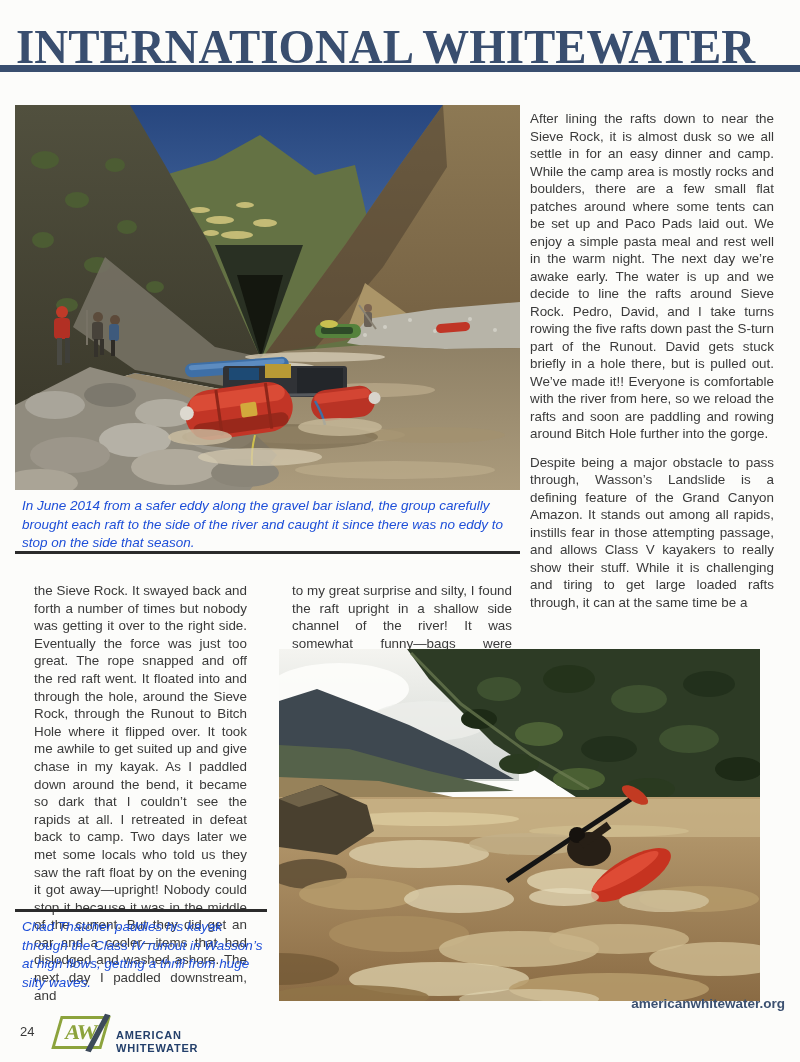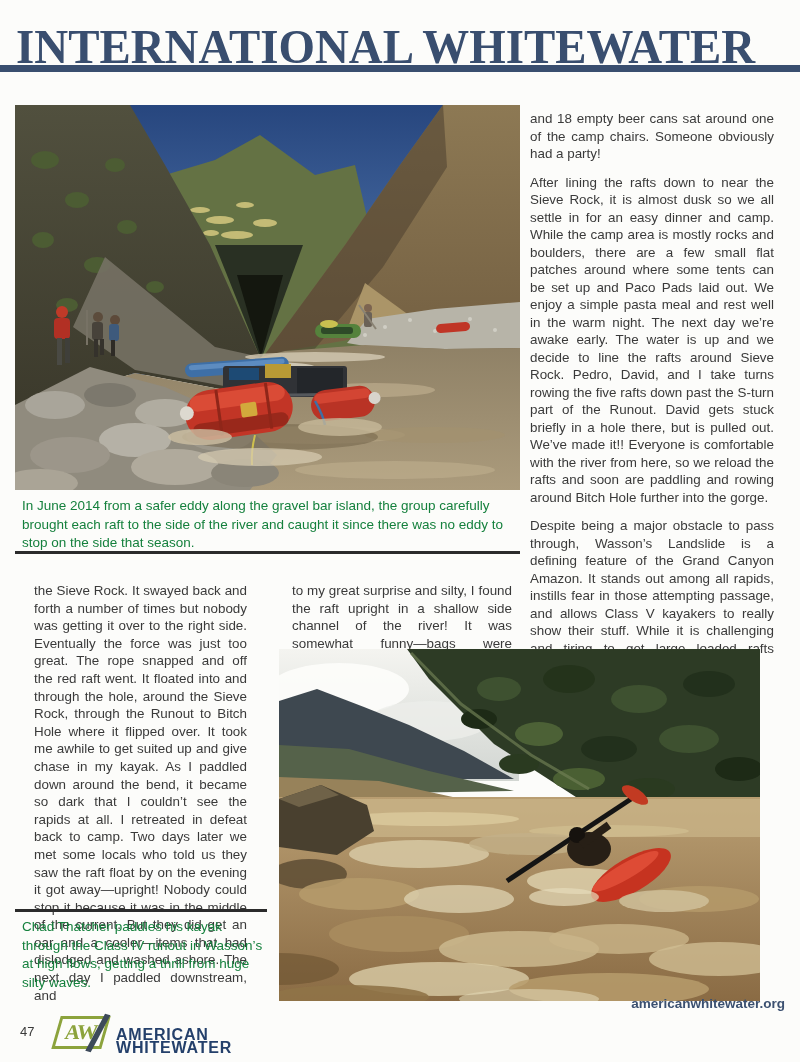--- a/index.html
+++ b/index.html
@@ -18,21 +18,21 @@
   }
   .masthead-rule{
     position:absolute;left:0;top:65px;width:800px;height:7px;background:#394e6f;
   }
   
   .photo{position:absolute;display:block;}
   #top-photo{left:15px;top:105px;}
   #bottom-photo{left:279px;top:649px;}
   
   .caption{
-    position:absolute;font-size:13.5px;line-height:18.5px;color:#15803d;
+    position:absolute;font-style:italic;font-size:13.5px;line-height:18.5px;color:#1d4ed8;
   }
   #caption-top{left:22px;top:497px;width:500px;}
   #caption-bottom{left:22px;top:918px;width:242px;}
   .divider{position:absolute;background:#2b2b2b;}
   #divider-caption-top{left:15px;top:551px;width:505px;height:3px;}
   #divider-caption-bottom{left:15px;top:909px;width:252px;height:3px;}
   .bodycol{
     position:absolute;font-size:13.4px;color:#3a3a3a;
     text-align:justify;
   }
@@ -50,21 +50,21 @@
     background:#fcfcfa;
   }
   .logo-mark .aw{
     font-family:"Liberation Serif",serif;font-weight:bold;font-size:21px;color:#8ca33c;
     transform:skewX(8deg);line-height:1;letter-spacing:-1px;
   }
   .logo-slash{
     position:absolute;right:2px;top:-5px;width:6px;height:38px;background:#3d4a5a;
     transform:rotate(14deg);
   }
-  .logo-name{margin-left:10px;font-weight:bold;color:#24406b;font-size:16px;
+  .logo-name{margin-left:10px;font-weight:bold;color:#24406b;font-size:11px;
     line-height:12.5px;letter-spacing:0.8px;margin-top:18px;}
   .site-url{position:absolute;right:15px;top:996px;font-weight:bold;font-size:13.5px;color:#3b5070;}
 </style>
 </head>
 <body>
 
 <div class="masthead-title">INTERNATIONAL WHITEWATER</div>
 <div class="masthead-rule"></div>
 
 <svg id="top-photo" class="photo" width="505" height="385" viewBox="0 0 505 385">
@@ -214,21 +214,20 @@
 <div class="caption" id="caption-top">In June 2014 from a safer eddy along the gravel bar island, the group carefully brought each raft to the side of the river and caught it since there was no eddy to stop on the side that season.</div>
 <div class="divider" id="divider-caption-top"></div>
 
 <div class="bodycol" id="col-left">
   <p>the Sieve Rock. It swayed back and forth a number of times but nobody was getting it over to the right side. Eventually the force was just too great. The rope snapped and off the red raft went. It floated into and through the hole, around the Sieve Rock, through the Runout to Bitch Hole where it flipped over. It took me awhile to get suited up and give chase in my kayak. As I paddled down around the bend, it became so dark that I couldn’t see the rapids at all. I retreated in defeat back to camp. Two days later we met some locals who told us they saw the raft float by on the evening it got away—upright! Nobody could stop it because it was in the middle of the current. But they did get an oar and a cooler—items that had dislodged and washed ashore. The next day I paddled downstream, and</p>
 </div>
 <div class="bodycol" id="col-mid">
   <p>to my great surprise and silty, I found the raft upright in a shallow side channel of the river! It was somewhat funny—bags were opened, tent parts strewn about,</p>
 </div>
 <div class="bodycol" id="col-right">
-  <p>and 18 empty beer cans sat around one of the camp chairs. Someone obviously had a party!</p>
   <p>After lining the rafts down to near the Sieve Rock, it is almost dusk so we all settle in for an easy dinner and camp. While the camp area is mostly rocks and boulders, there are a few small flat patches around where some tents can be set up and Paco Pads laid out. We enjoy a simple pasta meal and rest well in the warm night. The next day we’re awake early. The water is up and we decide to line the rafts around Sieve Rock. Pedro, David, and I take turns rowing the five rafts down past the S-turn part of the Runout. David gets stuck briefly in a hole there, but is pulled out. We’ve made it!! Everyone is comfortable with the river from here, so we reload the rafts and soon are paddling and rowing around Bitch Hole further into the gorge.</p>
   <p>Despite being a major obstacle to pass through, Wasson’s Landslide is a defining feature of the Grand Canyon Amazon. It stands out among all rapids, instills fear in those attempting passage, and allows Class V kayakers to really show their stuff. While it is challenging and tiring to get large loaded rafts through, it can at the same time be a</p>
 </div>
 
 <div class="divider" id="divider-caption-bottom"></div>
 <div class="caption" id="caption-bottom">Chad Thatcher paddles his kayak through the Class IV runout in Wasson’s at high flows, getting a thrill from huge silty waves.</div>
 
 <svg id="bottom-photo" class="photo" width="481" height="352" viewBox="0 0 481 352">
   <defs>
     <linearGradient id="sky2" x1="0" y1="0" x2="0" y2="1">
@@ -306,21 +305,21 @@
       <ellipse cx="0" cy="0" rx="15" ry="6.5" fill="#c23a22"></ellipse>
     </g>
     <ellipse cx="310" cy="200" rx="22" ry="17" fill="#271f16"></ellipse>
     <circle cx="298" cy="186" r="8" fill="#16120e"></circle>
     <line x1="302" y1="196" x2="330" y2="176" stroke="#271f16" stroke-width="8"></line>
     <ellipse cx="385" cy="252" rx="45" ry="11" fill="#cfc09a" opacity="0.85"></ellipse>
     <ellipse cx="285" cy="248" rx="35" ry="9" fill="#e6dcba" opacity="0.7"></ellipse>
   </g>
 </svg>
 
-<div class="page-number">47</div>
+<div class="page-number">24</div>
 <div class="logo-wrap">
   <div class="logo-mark">
     <span class="aw">AW</span>
     <span class="logo-slash"></span>
   </div>
   <div class="logo-name">
     <div>AMERICAN</div>
     <div>WHITEWATER</div>
   </div>
 </div>

